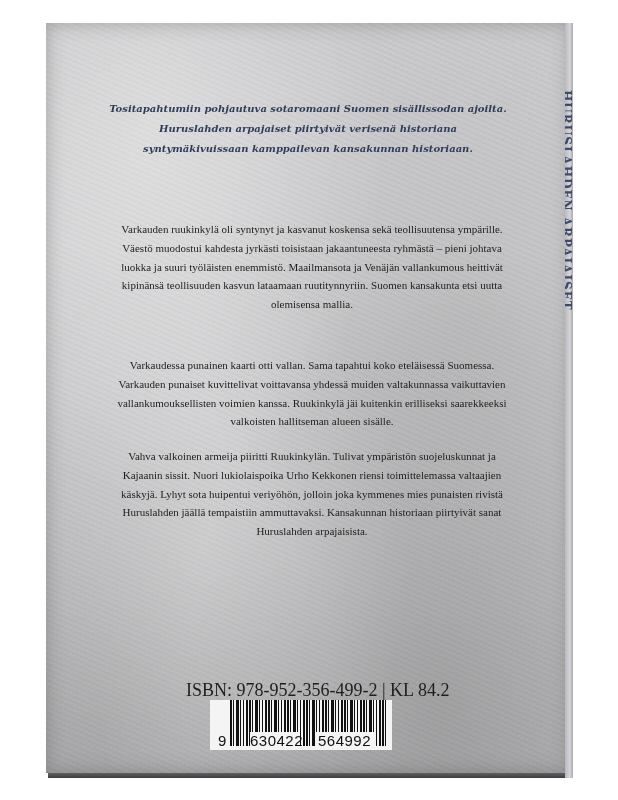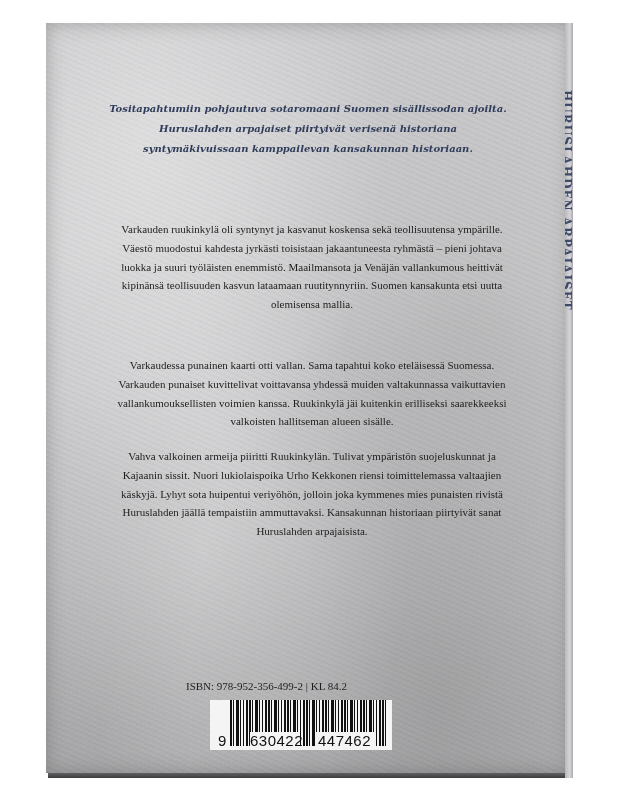--- a/index.html
+++ b/index.html
@@ -43,21 +43,21 @@
   }
   .para {
     position:absolute; left:108px; width:408px; text-align:center;
     font-family:"Liberation Serif", serif; font-size:11px; line-height:18.8px; color:#1e1e1e;
   }
   .p1 { top:220px; }
   .p2 { top:356px; }
   .p3 { top:447px; }
   .isbn-line {
     position:absolute; left:186px; top:680px; width:270px;
-    font-family:"Liberation Serif", serif; font-size:11px; color:#1e1e1e; white-space:nowrap;
+    font-family:"Liberation Serif", serif; font-size:18px; color:#1e1e1e; white-space:nowrap;
   }
   .barcode-box {
     position:absolute; left:210px; top:700px; width:182px; height:50px; background:#f4f4f4;
   }
   .bars {
     position:absolute; left:20px; top:0; width:156px; height:46px;
     background:repeating-linear-gradient(90deg,
       #111 0 2px, transparent 2px 3px, #111 3px 4px, transparent 4px 6px,
       #111 6px 9px, transparent 9px 10px, #111 10px 11px, transparent 11px 13px,
       #111 13px 14px, transparent 14px 16px, #111 16px 18px, transparent 18px 19px);
@@ -85,14 +85,14 @@
 <div class="para p3">Vahva valkoinen armeija piiritti Ruukinkylän. Tulivat ympäristön suojeluskunnat ja Kajaanin sissit. Nuori lukiolaispoika Urho Kekkonen riensi toimittelemassa valtaajien käskyjä. Lyhyt sota huipentui veriyöhön, jolloin joka kymmenes mies punaisten rivistä Huruslahden jäällä tempaistiin ammuttavaksi. Kansakunnan historiaan piirtyivät sanat Huruslahden arpajaisista.</div>
 
 <div class="isbn-line">ISBN: 978-952-356-499-2  |  KL 84.2</div>
 
 <div class="barcode-box">
   <div class="bars"></div>
   <div class="bars-mask-l"></div>
   <div class="bars-mask-r"></div>
   <span class="bc-d1">9</span>
   <span class="bc-d2">630422</span>
-  <span class="bc-d3">447462</span>
+  <span class="bc-d3">564992</span>
 </div>
 
 </body></html>

